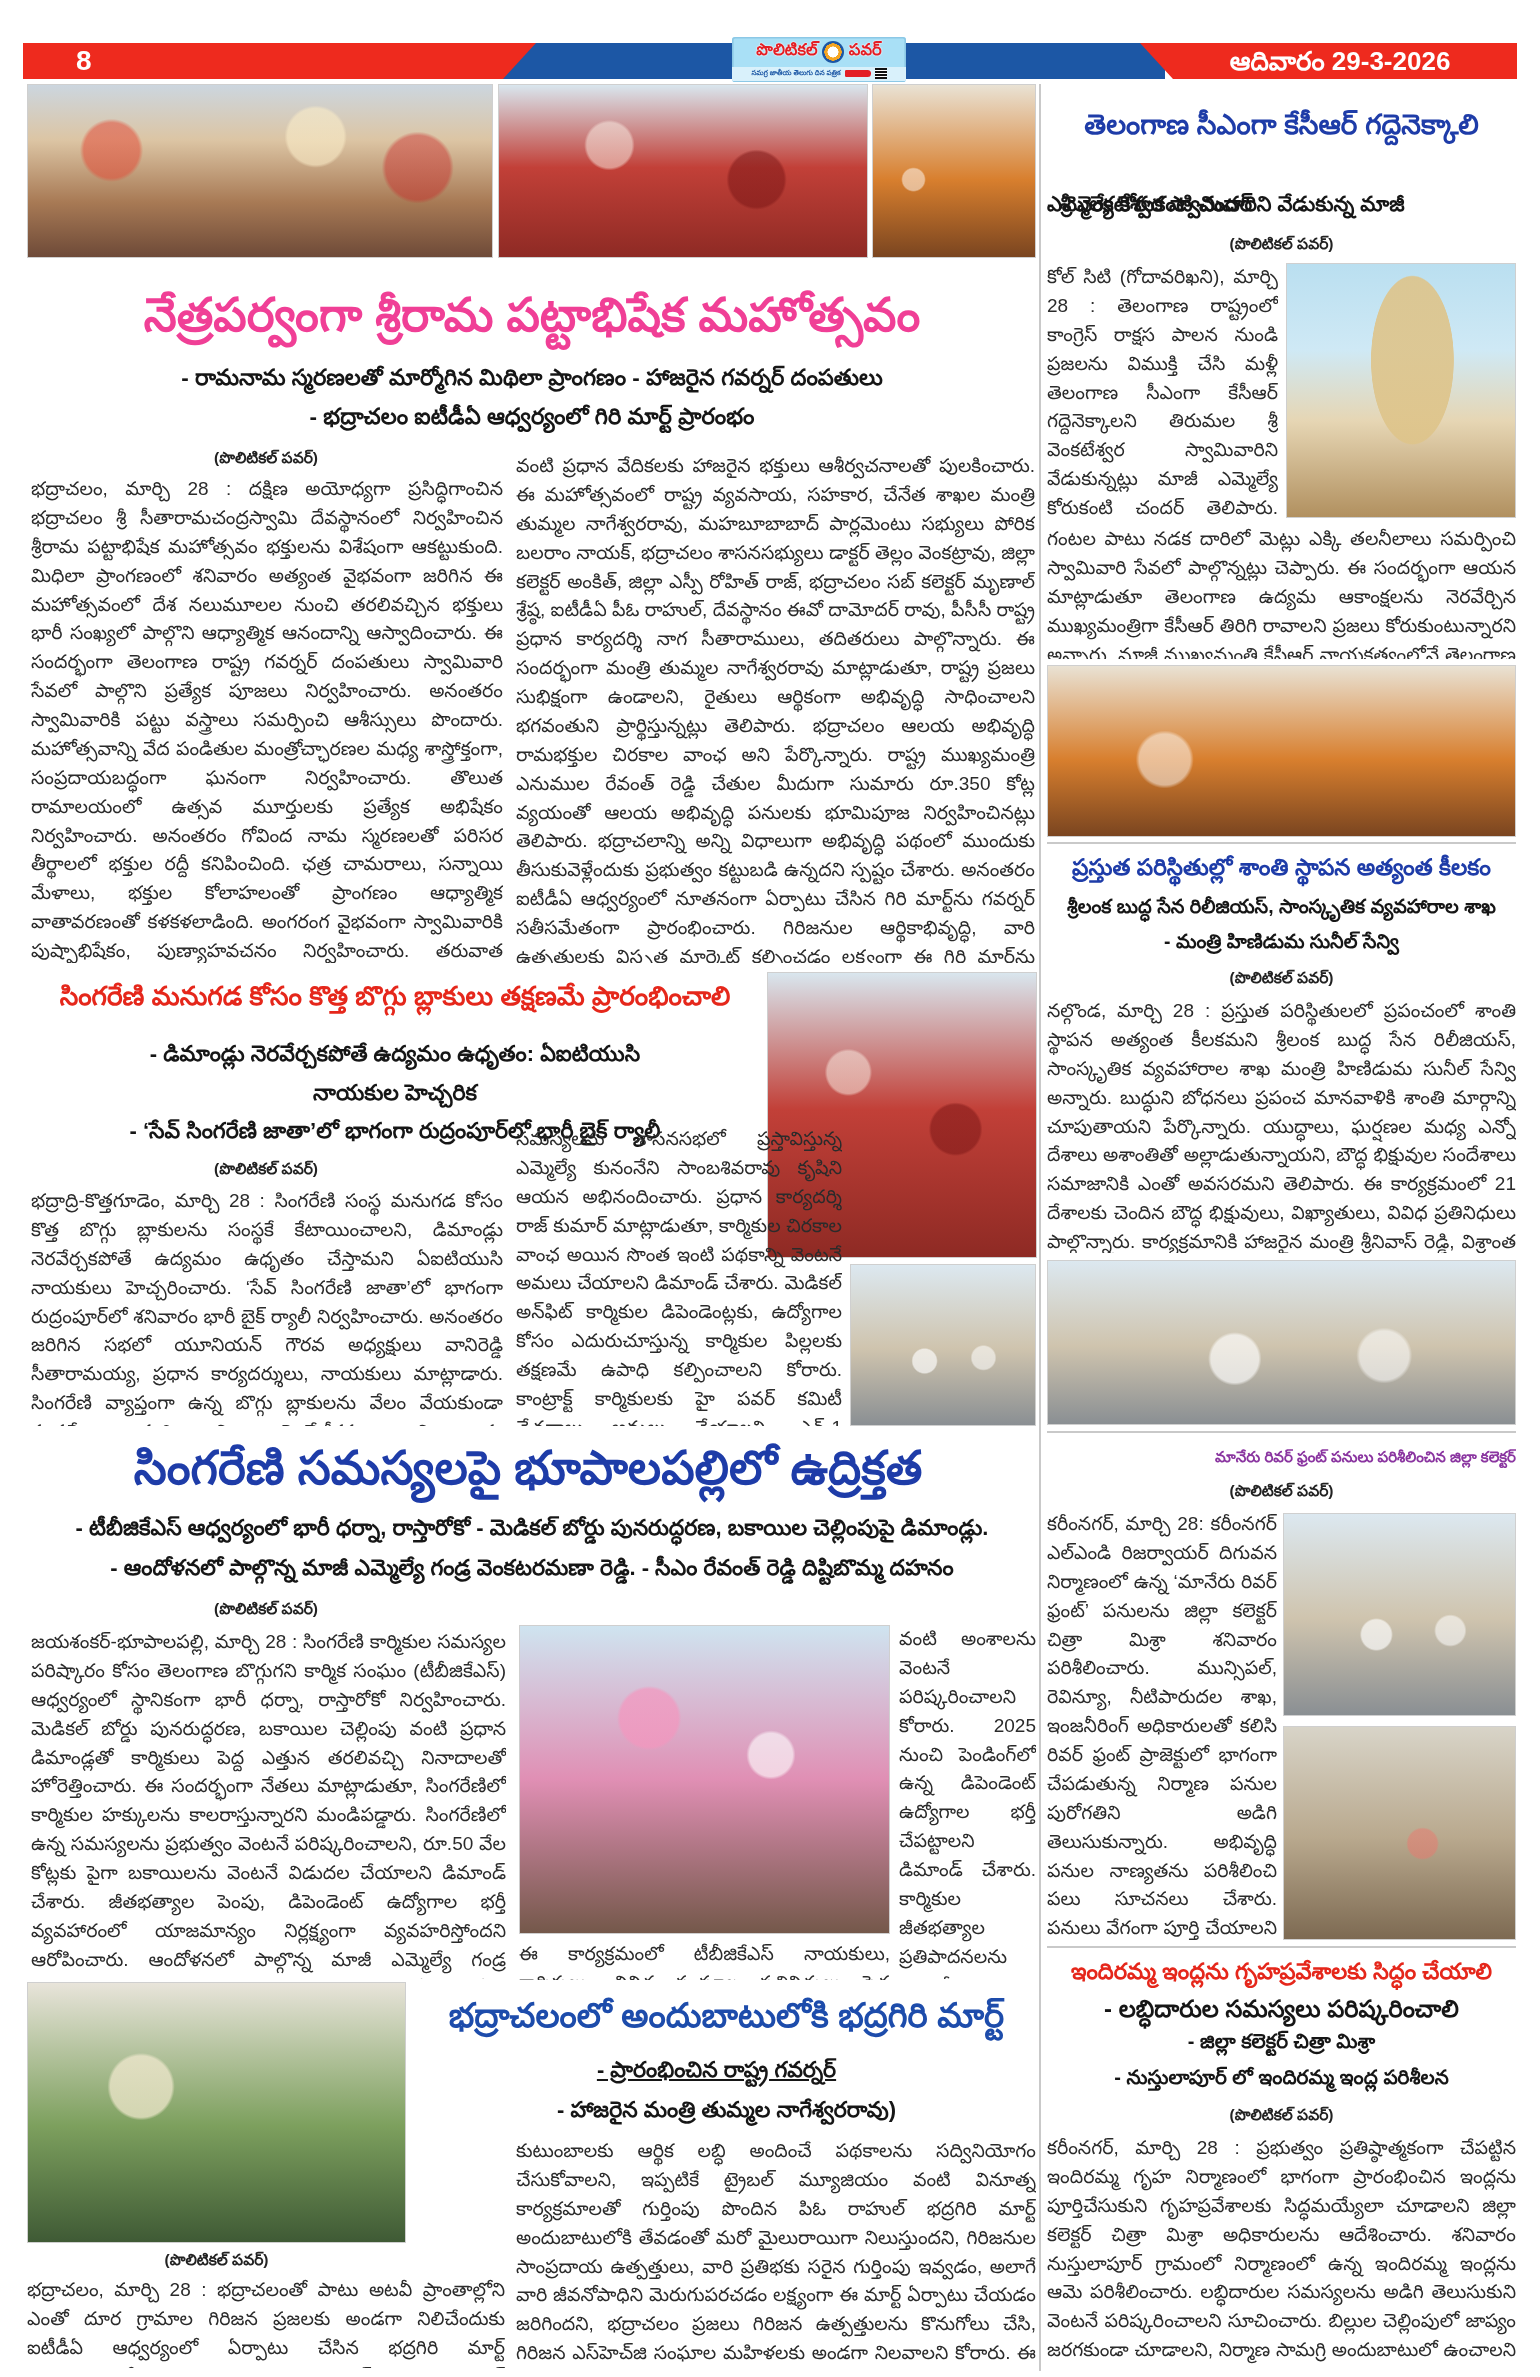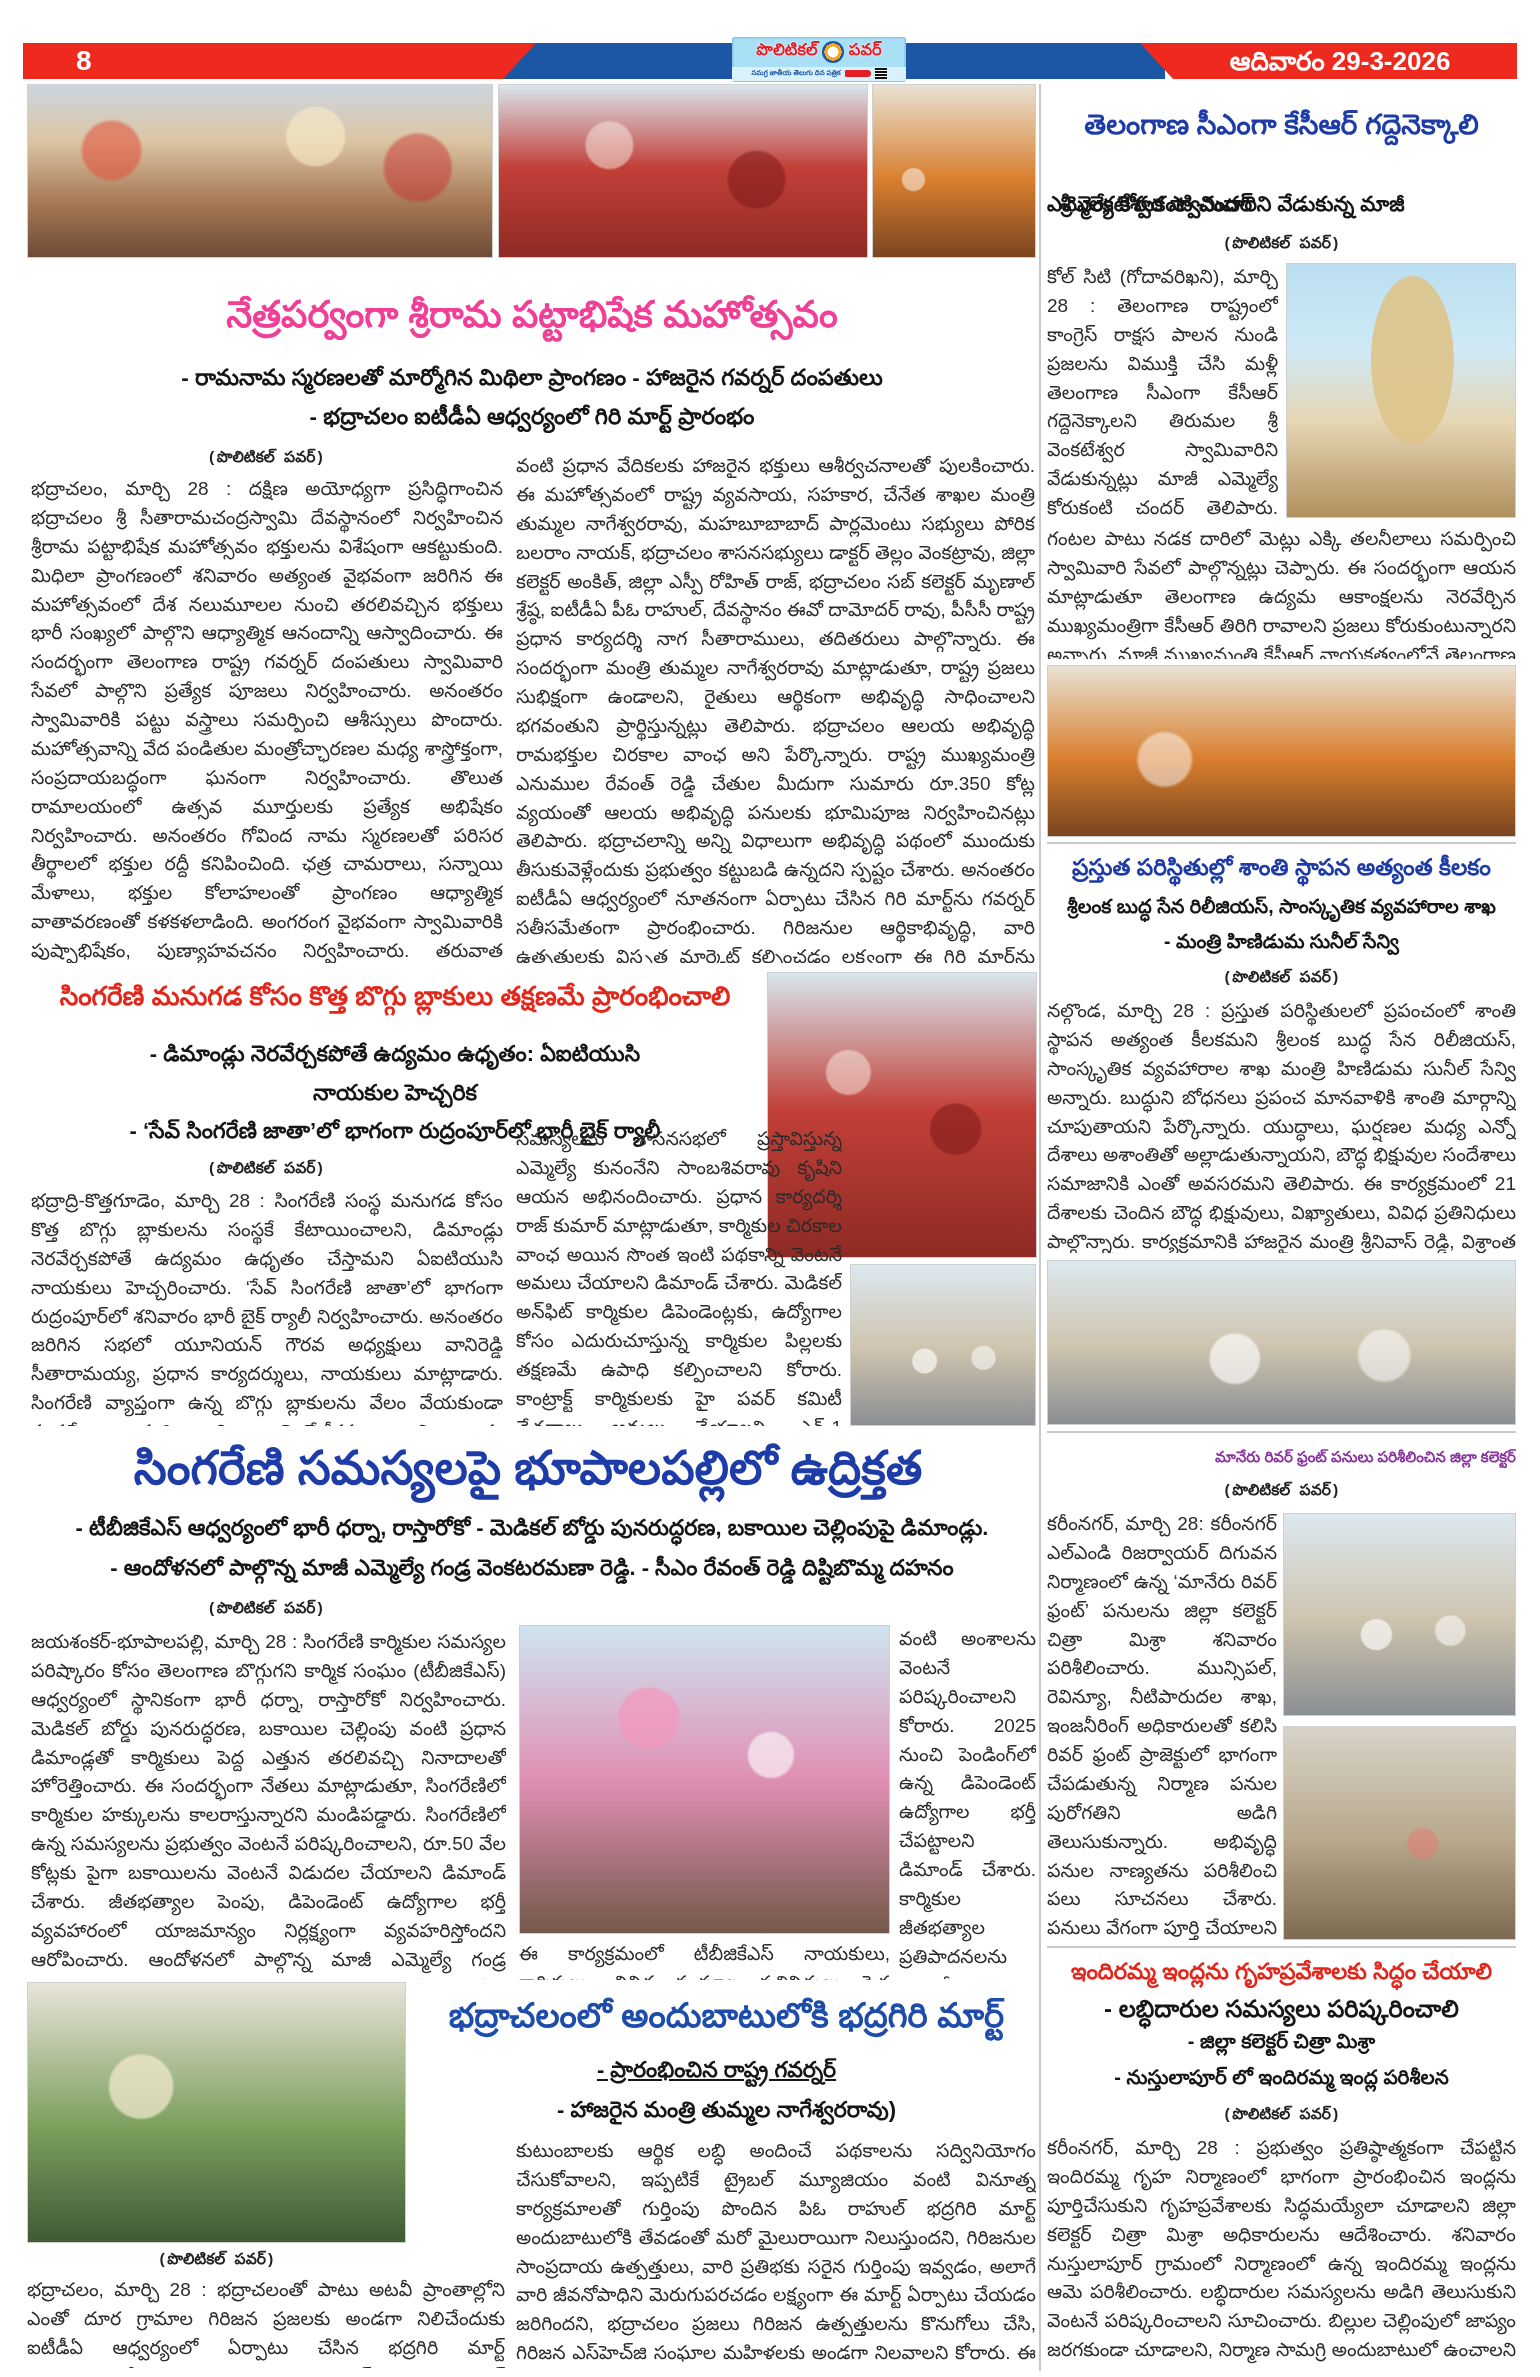--- a/index.html
+++ b/index.html
@@ -20,21 +20,21 @@
      radial-gradient(circle at 50% 50%, #ffffff 0 35%, #f5a623 36% 55%, #1c57a5 56% 75%, #e31e25 76% 100%);}
   #mast-tagline-strip{height:14px;background:#d9f1fb;display:flex;align-items:center;justify-content:center;gap:3.9px;}
   #mast-tagline{color:#1c57a5;font-size:7px;font-weight:bold;white-space:nowrap;}
   #mast-ribbon{width:26.4px;height:7.8px;background:#e31e25;border-radius:1.6px 4.7px 4.7px 1.6px;}
   #mast-qr{width:11.7px;height:11.7px;background:
      repeating-linear-gradient(0deg,#111 0 1.6px,#fff 1.6px 3.1px),
      repeating-linear-gradient(90deg,#111 0 1.6px,rgba(255,255,255,.6) 1.6px 3.1px);}
   
   .headline{font-weight:bold;text-align:center;white-space:nowrap;overflow:hidden;}
   .subhead{font-weight:bold;color:#161616;text-align:center;white-space:nowrap;overflow:hidden;}
-  .byline{font-weight:bold;color:#222;text-align:center;font-size:15.5px;font-family:Liberation Mono, monospace;}
+  .byline{font-weight:bold;color:#222;text-align:center;font-size:15.5px;}
   .body-txt{font-size:19px;line-height:1.52;text-align:justify;color:#2b2b2b;overflow:hidden;}
   
   .photo{border:0.8px solid #cfcfcf;box-sizing:border-box;}
   .ph-a{background:
      radial-gradient(circle at 18% 38%, rgba(226,76,56,.55) 0 7%, transparent 8%),
      radial-gradient(circle at 62% 30%, rgba(250,236,200,.6) 0 9%, transparent 10%),
      radial-gradient(circle at 84% 48%, rgba(200,40,40,.45) 0 8%, transparent 9%),
      linear-gradient(180deg,#ccd6df 0%,#dcc5a4 32%,#a87a55 68%,#6e4a38 100%);}
   .ph-b{background:
      radial-gradient(ellipse 30% 55% at 55% 38%, rgba(222,196,138,.9) 0 60%, transparent 61%),
@@ -88,21 +88,21 @@
     </div>
   </div>
 
   <div class="abs vrule" style="left:1039px;top:84px;height:2287px;"></div>
 
   <div class="abs photo ph-a" style="left:27px;top:84px;width:466px;height:174px;"></div>
   <div class="abs photo ph-c" style="left:498px;top:84px;width:370px;height:174px;"></div>
   <div class="abs photo ph-d" style="left:872px;top:84px;width:164px;height:174px;"></div>
 
   <div>
-    <div class="abs headline" style="left:27px;top:273px;width:1010px;height:84px;font-size:37px;line-height:84px;color:#f03f96;">నేత్రపర్వంగా శ్రీరామ పట్టాభిషేక మహోత్సవం</div>
+    <div class="abs headline" style="left:27px;top:273px;width:1010px;height:84px;font-size:47px;line-height:84px;color:#f03f96;">నేత్రపర్వంగా శ్రీరామ పట్టాభిషేక మహోత్సవం</div>
     <div class="abs subhead" style="left:27px;top:365px;width:1010px;font-size:22.5px;">- రామనామ స్మరణలతో మార్మోగిన మిథిలా ప్రాంగణం - హాజరైన గవర్నర్ దంపతులు</div>
     <div class="abs subhead" style="left:27px;top:404px;width:1010px;font-size:22.5px;">- భద్రాచలం ఐటీడీఏ ఆధ్వర్యంలో గిరి మార్ట్ ప్రారంభం</div>
     <div class="abs byline" style="left:27px;top:449px;width:478px;">(పొలిటికల్ పవర్)</div>
     <div class="abs body-txt" style="left:31px;top:475px;width:472px;height:488px;">భద్రాచలం, మార్చి 28 : దక్షిణ అయోధ్యగా ప్రసిద్ధిగాంచిన భద్రాచలం శ్రీ సీతారామచంద్రస్వామి దేవస్థానంలో నిర్వహించిన శ్రీరామ పట్టాభిషేక మహోత్సవం భక్తులను విశేషంగా ఆకట్టుకుంది. మిధిలా ప్రాంగణంలో శనివారం అత్యంత వైభవంగా జరిగిన ఈ మహోత్సవంలో దేశ నలుమూలల నుంచి తరలివచ్చిన భక్తులు భారీ సంఖ్యలో పాల్గొని ఆధ్యాత్మిక ఆనందాన్ని ఆస్వాదించారు. ఈ సందర్భంగా తెలంగాణ రాష్ట్ర గవర్నర్ దంపతులు స్వామివారి సేవలో పాల్గొని ప్రత్యేక పూజలు నిర్వహించారు. అనంతరం స్వామివారికి పట్టు వస్త్రాలు సమర్పించి ఆశీస్సులు పొందారు. మహోత్సవాన్ని వేద పండితుల మంత్రోచ్ఛారణల మధ్య శాస్త్రోక్తంగా, సంప్రదాయబద్ధంగా ఘనంగా నిర్వహించారు. తొలుత రామాలయంలో ఉత్సవ మూర్తులకు ప్రత్యేక అభిషేకం నిర్వహించారు. అనంతరం గోవింద నామ స్మరణలతో పరిసర తీర్థాలలో భక్తుల రద్దీ కనిపించింది. ఛత్ర చామరాలు, సన్నాయి మేళాలు, భక్తుల కోలాహలంతో ప్రాంగణం ఆధ్యాత్మిక వాతావరణంతో కళకళలాడింది. అంగరంగ వైభవంగా స్వామివారికి పుష్పాభిషేకం, పుణ్యాహవచనం నిర్వహించారు. తరువాత పానకాలు, వడపప్పు ప్రసాదాలను భక్తులకు పంచిపెట్టారు. కార్యక్రమం అనంతరం భక్తులపై పూల జల్లులు కురిపించారు. శ్రీరామనవమి బ్రహ్మోత్సవాల్లో భాగంగా నిర్వహించిన ఈ సీతారాముల కల్యాణం, పట్టాభిషేకం కన్నుల పండువగా మారింది.</div>
     <div class="abs body-txt" style="left:516px;top:452px;width:519px;height:511px;">వంటి ప్రధాన వేదికలకు హాజరైన భక్తులు ఆశీర్వచనాలతో పులకించారు. ఈ మహోత్సవంలో రాష్ట్ర వ్యవసాయ, సహకార, చేనేత శాఖల మంత్రి తుమ్మల నాగేశ్వరరావు, మహబూబాబాద్ పార్లమెంటు సభ్యులు పోరిక బలరాం నాయక్, భద్రాచలం శాసనసభ్యులు డాక్టర్ తెల్లం వెంకట్రావు, జిల్లా కలెక్టర్ అంకిత్, జిల్లా ఎస్పీ రోహిత్ రాజ్, భద్రాచలం సబ్ కలెక్టర్ మృణాల్ శ్రేష్ఠ, ఐటీడీఏ పీఓ రాహుల్, దేవస్థానం ఈవో దామోదర్ రావు, పీసీసీ రాష్ట్ర ప్రధాన కార్యదర్శి నాగ సీతారాములు, తదితరులు పాల్గొన్నారు. ఈ సందర్భంగా మంత్రి తుమ్మల నాగేశ్వరరావు మాట్లాడుతూ, రాష్ట్ర ప్రజలు సుభిక్షంగా ఉండాలని, రైతులు ఆర్థికంగా అభివృద్ధి సాధించాలని భగవంతుని ప్రార్థిస్తున్నట్లు తెలిపారు. భద్రాచలం ఆలయ అభివృద్ధి రామభక్తుల చిరకాల వాంఛ అని పేర్కొన్నారు. రాష్ట్ర ముఖ్యమంత్రి ఎనుముల రేవంత్ రెడ్డి చేతుల మీదుగా సుమారు రూ.350 కోట్ల వ్యయంతో ఆలయ అభివృద్ధి పనులకు భూమిపూజ నిర్వహించినట్లు తెలిపారు. భద్రాచలాన్ని అన్ని విధాలుగా అభివృద్ధి పథంలో ముందుకు తీసుకువెళ్లేందుకు ప్రభుత్వం కట్టుబడి ఉన్నదని స్పష్టం చేశారు. అనంతరం ఐటీడీఏ ఆధ్వర్యంలో నూతనంగా ఏర్పాటు చేసిన గిరి మార్ట్‌ను గవర్నర్ సతీసమేతంగా ప్రారంభించారు. గిరిజనుల ఆర్థికాభివృద్ధి, వారి ఉత్పత్తులకు విస్తృత మార్కెట్ కల్పించడం లక్ష్యంగా ఈ గిరి మార్ట్‌ను ఏర్పాటు చేసినట్లు అధికారులు తెలిపారు. మహోత్సవాన్ని విజయవంతంగా నిర్వహించడంలో జిల్లా యంత్రాంగం సమన్వయంతో కృషి చేసింది.</div>
   </div>
 
   <div>
     <div class="abs headline" style="left:27px;top:972px;width:736px;height:48px;font-size:26.4px;line-height:48px;color:#e5271b;">సింగరేణి మనుగడ కోసం కొత్త బొగ్గు బ్లాకులు తక్షణమే ప్రారంభించాలి</div>
     <div class="abs photo ph-c" style="left:767px;top:972px;width:270px;height:286px;"></div>

